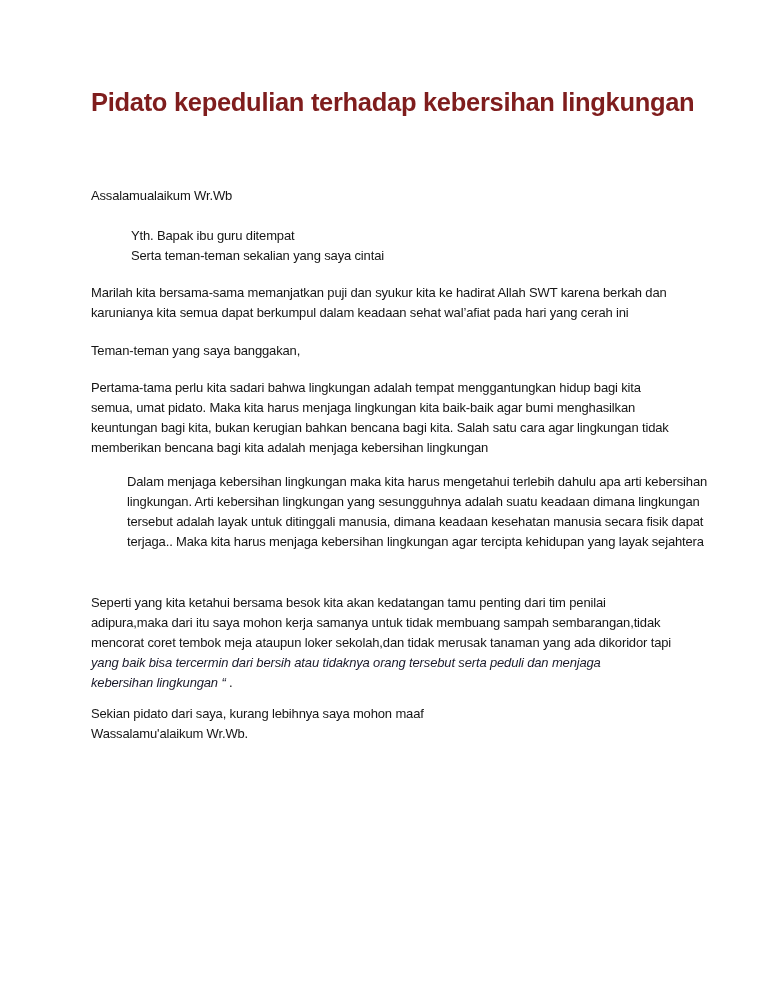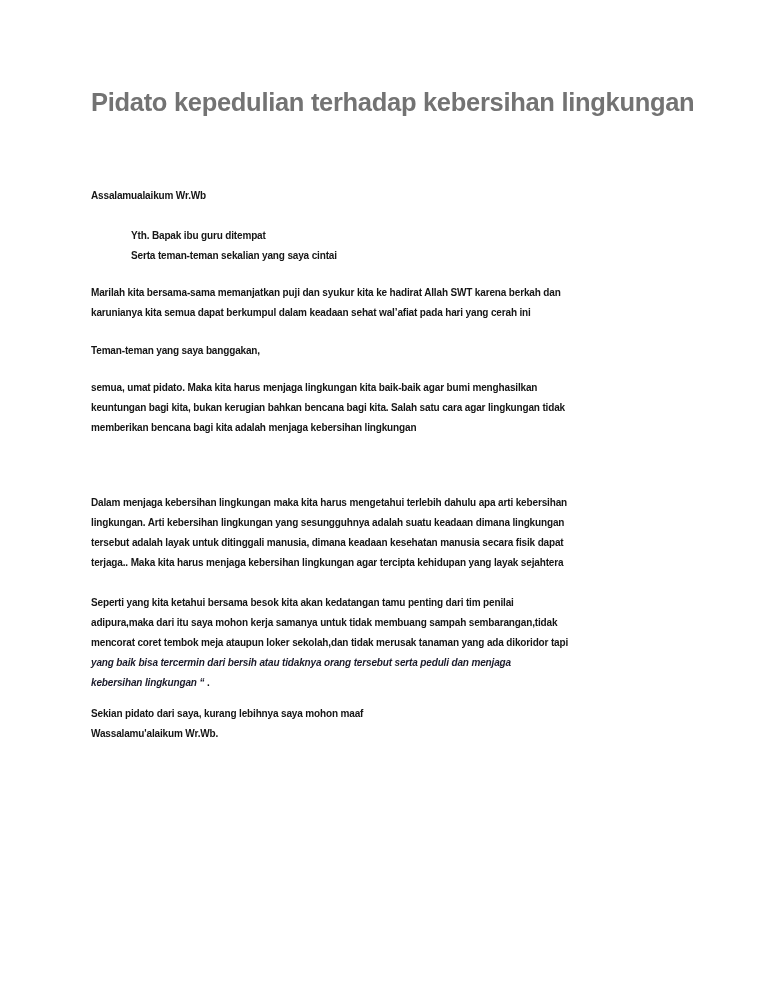--- a/index.html
+++ b/index.html
@@ -4,28 +4,27 @@
   <style>
     html, body { margin: 0; padding: 0; background: #ffffff; }
     body { width: 768px; height: 994px; position: relative; overflow: hidden; }
     .page {
       position: absolute; left: 0; top: 0; width: 768px; height: 994px;
       background: #ffffff; color: #111111;
       font-family: "Liberation Sans", sans-serif;
     }
     .title {
       position: absolute; left: 91px; top: 88px;
-      font-size: 25.5px; font-weight: bold; color: #737373;
+      font-size: 25.5px; font-weight: bold; color: #7f1d1d;
       letter-spacing: -0.3px; white-space: nowrap; text-align: right;
     }
     .para {
       position: absolute; left: 91px; width: 600px;
-      font-size: 10px; line-height: 20px; color: #151515;
+      font-size: 13px; line-height: 20px; color: #151515;
       letter-spacing: -0.15px;
-      font-weight: bold;
     }
     .para .line { display: block; white-space: nowrap; }
     .italic { font-style: italic; color: #1a1a2a; }
   </style>
 </head>
 <body>
 
 <div class="page">
 
   <div class="title">Pidato kepedulian terhadap kebersihan lingkungan</div>
@@ -42,26 +41,27 @@
   <div class="para" style="top:283px;">
     <span class="line">Marilah kita bersama-sama memanjatkan puji dan syukur kita ke hadirat Allah SWT karena berkah dan</span>
     <span class="line">karunianya kita semua dapat berkumpul dalam keadaan sehat wal’afiat pada hari yang cerah ini</span>
   </div>
 
   <div class="para" style="top:341px;">
     <span class="line">Teman-teman yang saya banggakan,</span>
   </div>
 
   <div class="para" style="top:378px;">
+    <span class="line">Pertama-tama perlu kita sadari bahwa lingkungan adalah tempat menggantungkan hidup bagi kita</span>
     <span class="line">semua, umat pidato. Maka kita harus menjaga lingkungan kita baik-baik agar bumi menghasilkan</span>
     <span class="line">keuntungan bagi kita, bukan kerugian bahkan bencana bagi kita. Salah satu cara agar lingkungan tidak</span>
     <span class="line">memberikan bencana bagi kita adalah menjaga kebersihan lingkungan</span>
   </div>
 
-  <div class="para" style="top:493px;">
+  <div class="para" style="top:472px;margin-left:36px;">
     <span class="line">Dalam menjaga kebersihan lingkungan maka kita harus mengetahui terlebih dahulu apa arti kebersihan</span>
     <span class="line">lingkungan. Arti kebersihan lingkungan yang sesungguhnya adalah suatu keadaan dimana lingkungan</span>
     <span class="line">tersebut adalah layak untuk ditinggali manusia, dimana keadaan kesehatan manusia secara fisik dapat</span>
     <span class="line">terjaga.. Maka kita harus menjaga kebersihan lingkungan agar tercipta kehidupan yang layak sejahtera</span>
   </div>
 
   <div class="para" style="top:573px;margin-top:20px;">
     <span class="line">Seperti yang kita ketahui bersama besok kita akan kedatangan tamu penting dari tim penilai</span>
     <span class="line">adipura,maka dari itu saya mohon kerja samanya untuk tidak membuang sampah sembarangan,tidak</span>
     <span class="line">mencorat coret tembok meja ataupun loker sekolah,dan tidak merusak tanaman yang ada dikoridor tapi</span>

